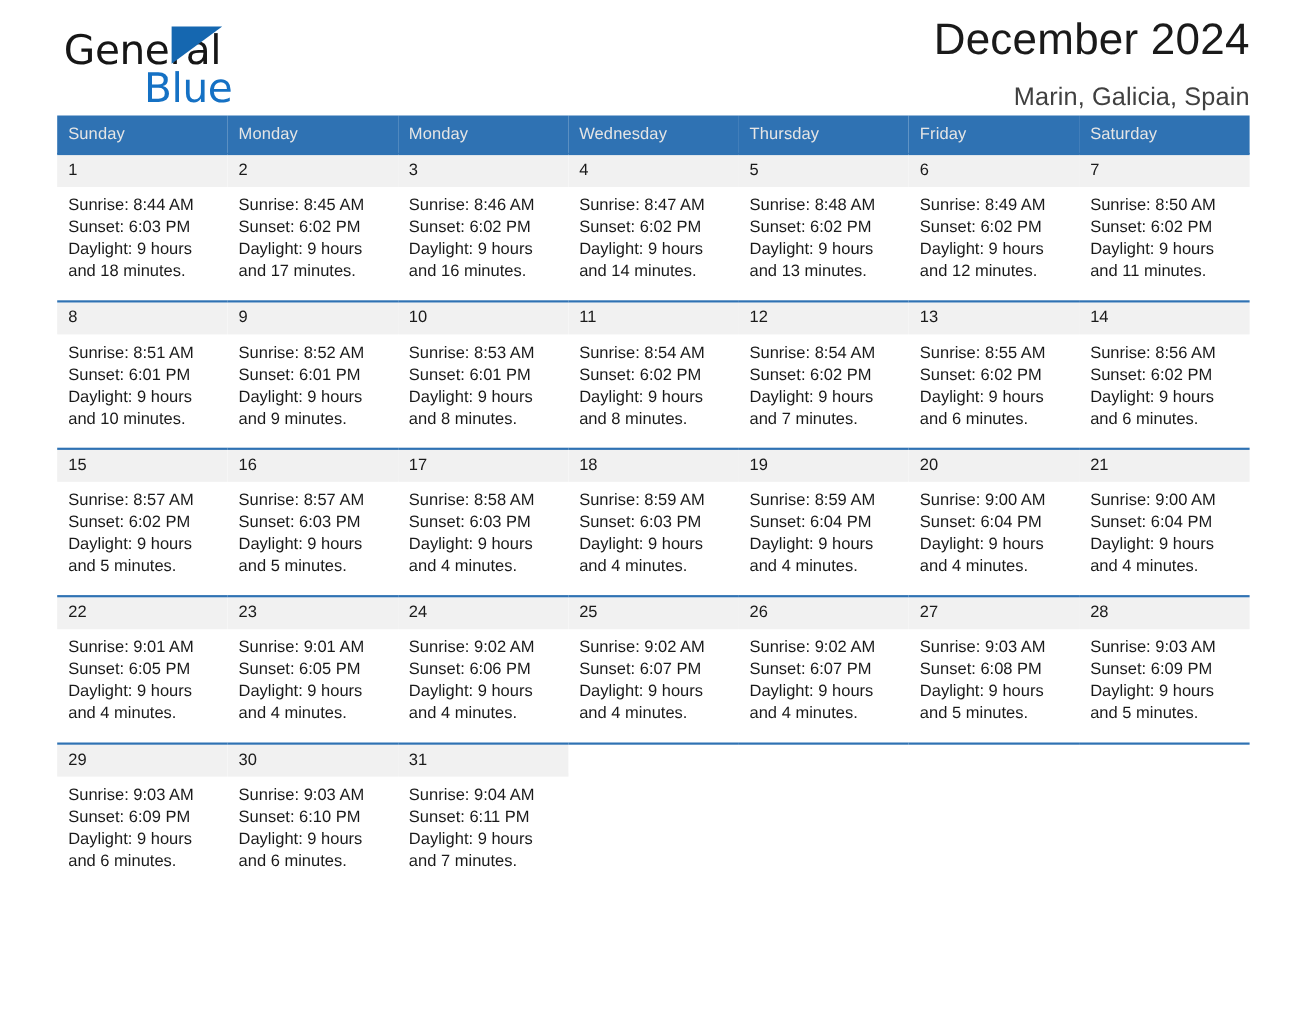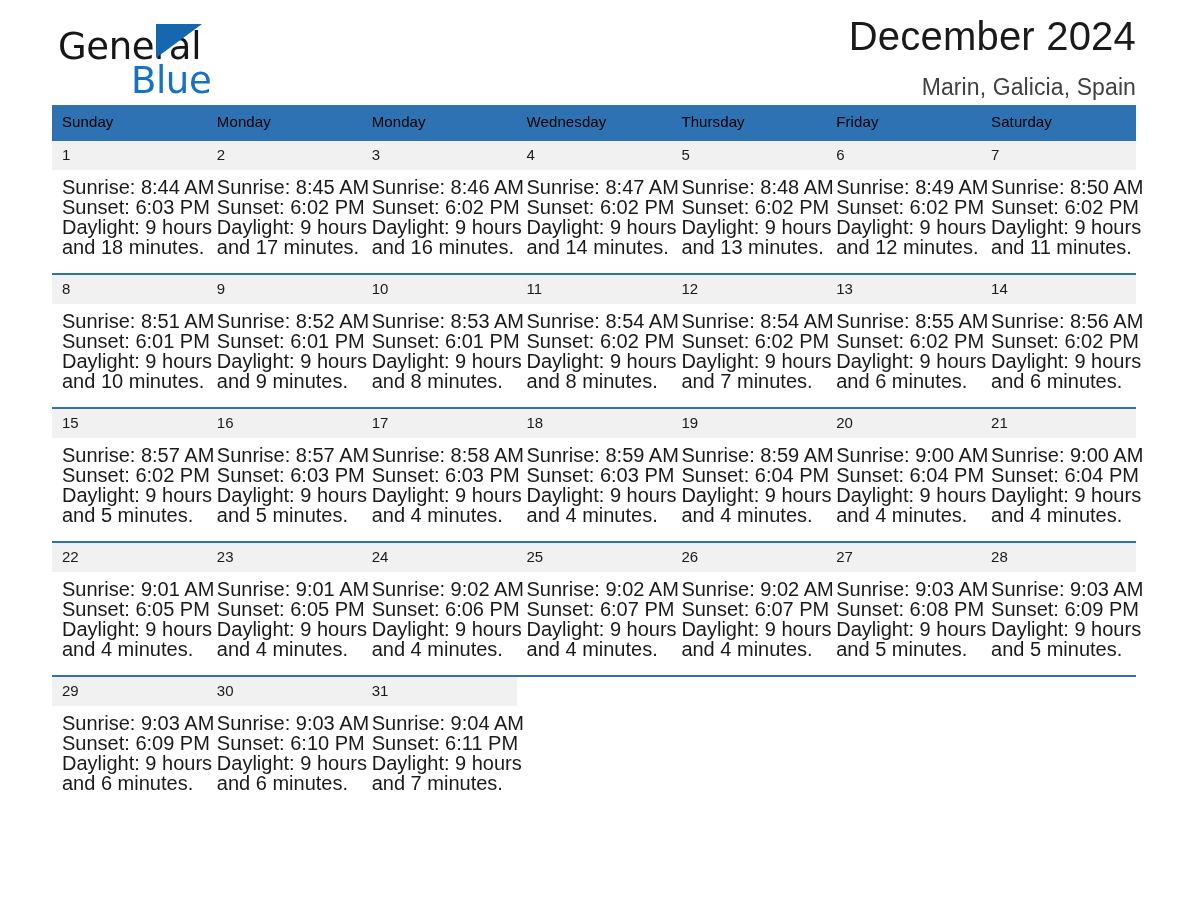--- a/index.html
+++ b/index.html
@@ -94,21 +94,21 @@
   .calendar {
     margin: 0 52px;
     width: 1084px;
     border-collapse: collapse;
     table-layout: fixed;
   }
   .calendar col { width: 154.85px; }
 
   thead th {
     background: #2f72b3;
-    color: #000000;
+    color: #e5e5e5;
     font-size: 15px;
     font-weight: 400;
     text-align: left;
     padding: 8px 0 9px 10px;
     letter-spacing: 0.1px;
     margin-left: 40px;
   }
 
   tbody td {
     vertical-align: top;
@@ -125,21 +125,21 @@
     background: #f1f1f1;
     font-size: 15px;
     color: #1a1a1a;
     padding: 5px 0 5px 10px;
     line-height: 1.25;
     min-height: 26px;
   }
   .daynum.blank { background: #ffffff; color: transparent; }
   .details {
     padding: 7px 0 0 10px;
-    font-size: 20px;
+    font-size: 15px;
     line-height: 20px;
     color: #1a1a1a;
   }
   .details div { white-space: nowrap; }
 </style>
 </head>
 <body>
 
 <div class="page">
 

